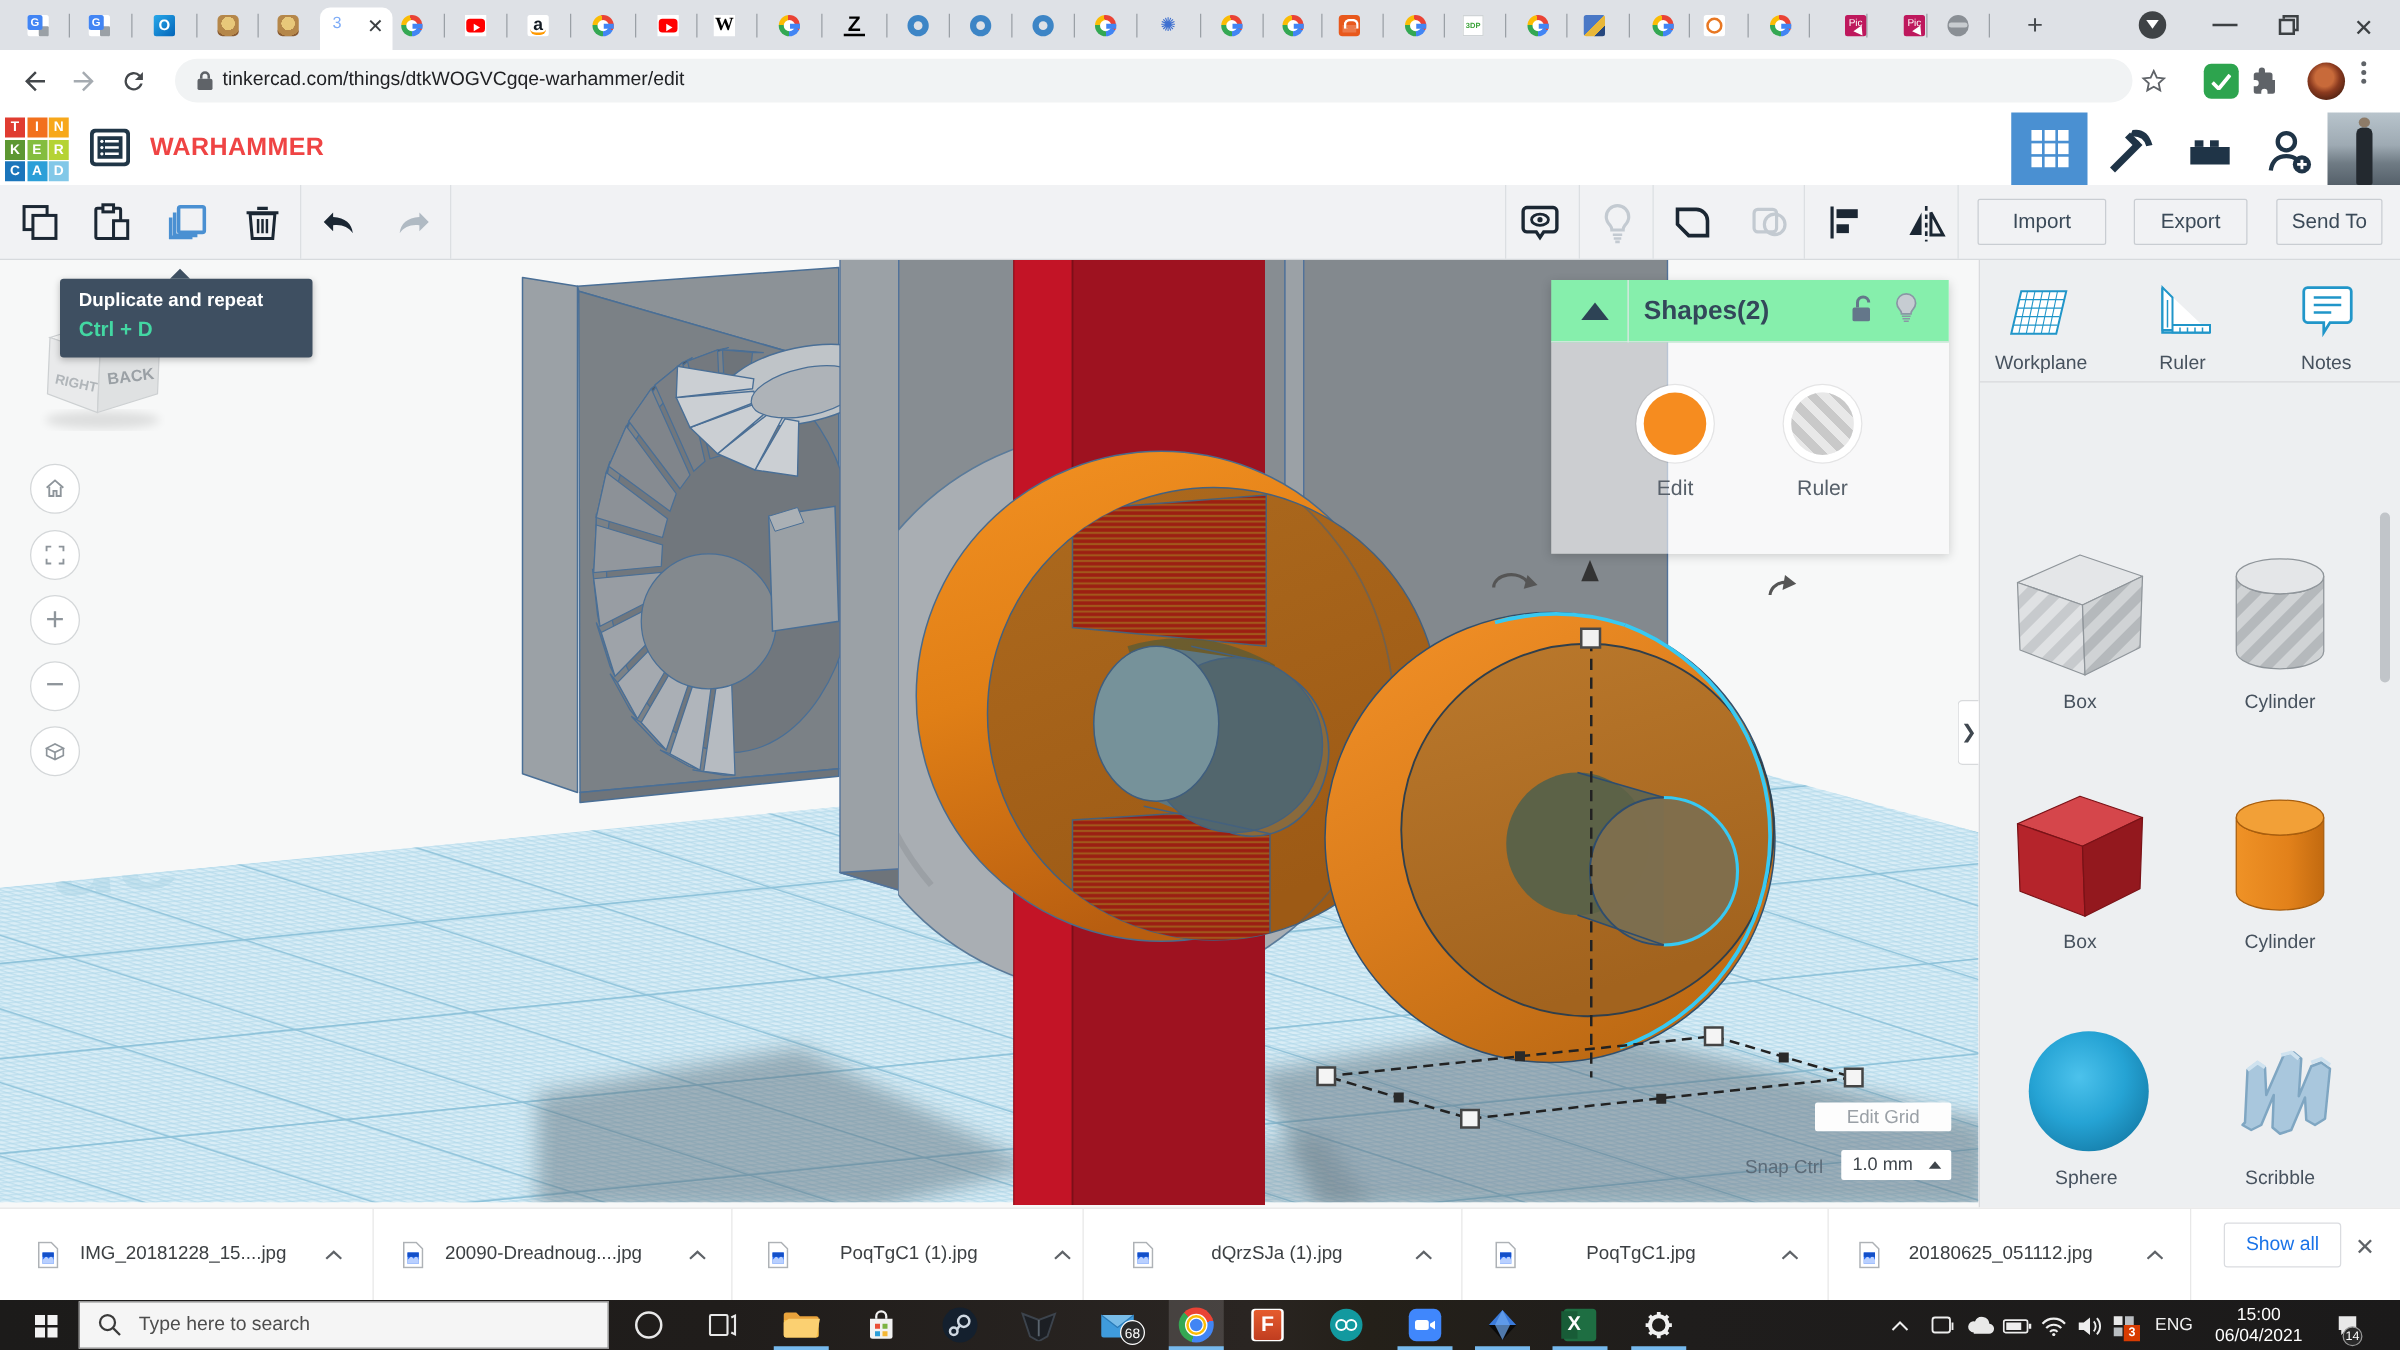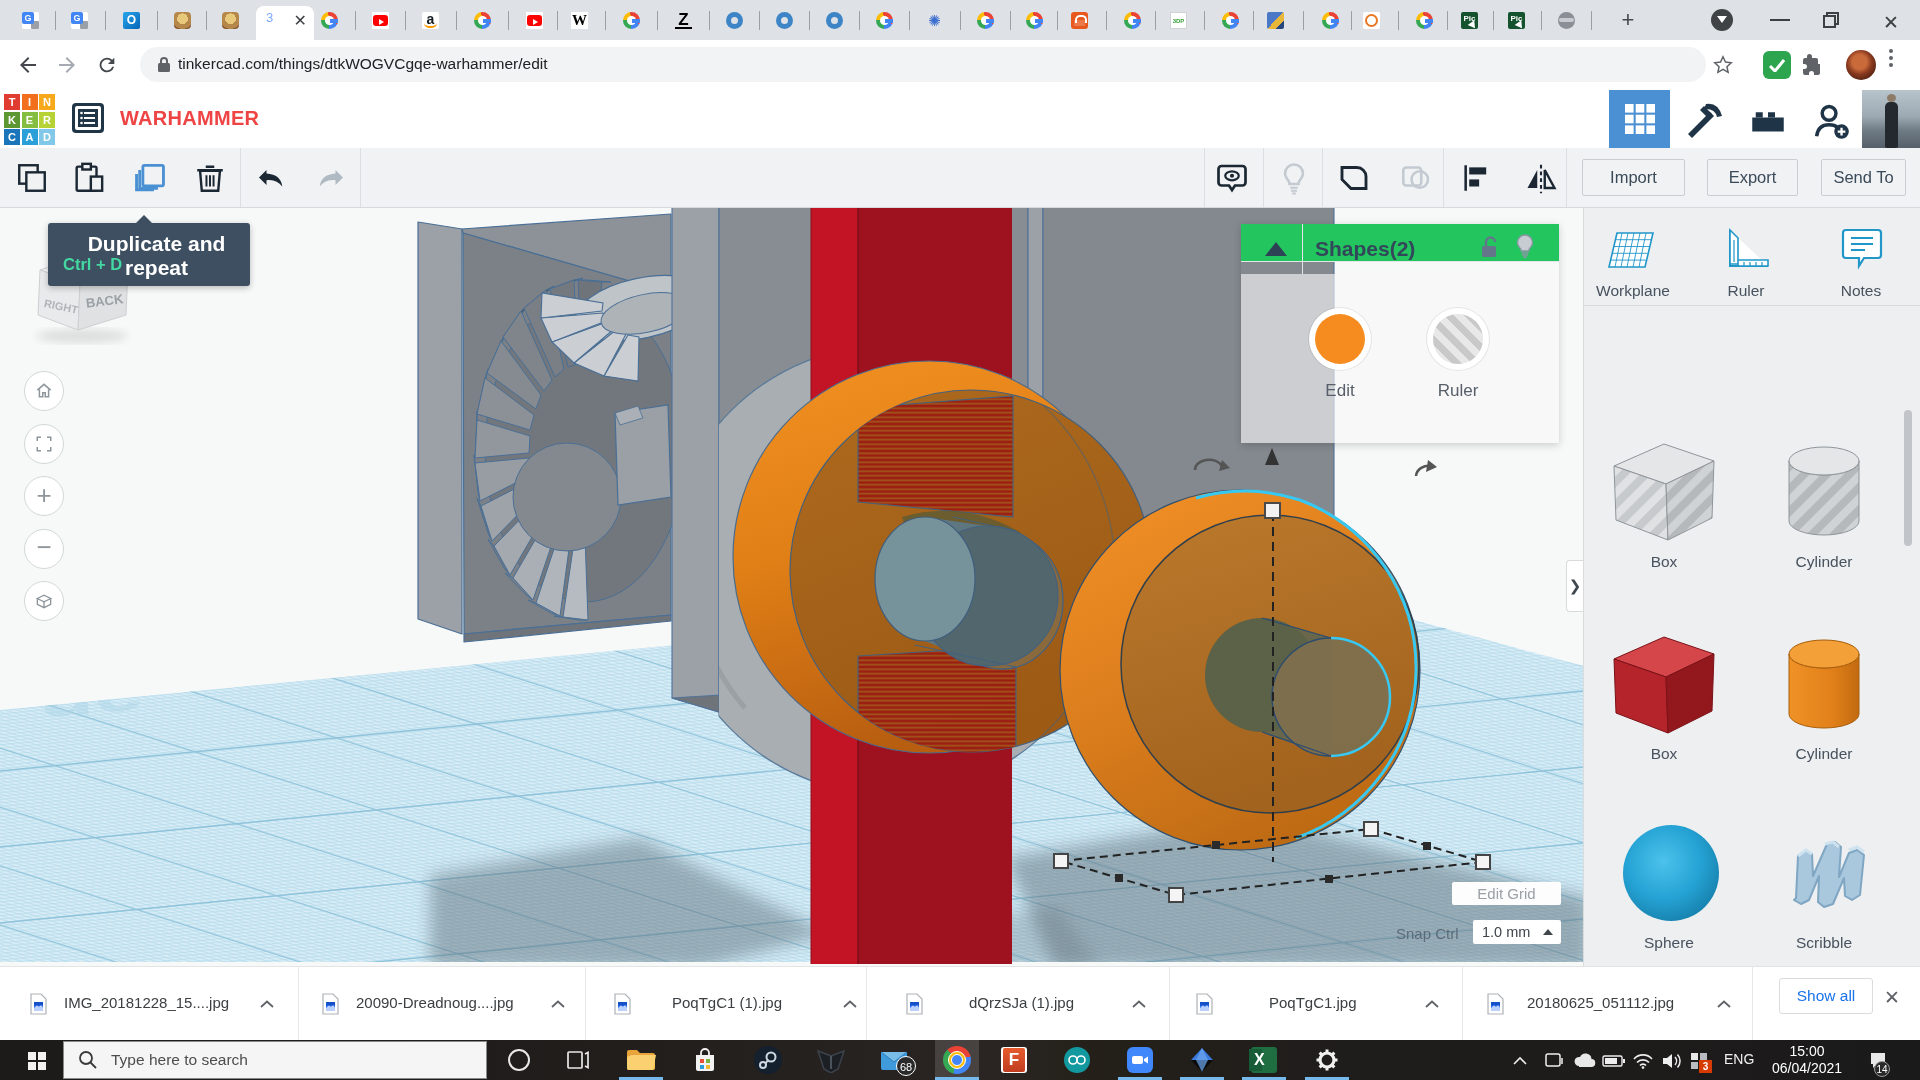--- a/index.html
+++ b/index.html
@@ -28,21 +28,21 @@
 .fav-w { background:#fff; color:#000; font-family:"Liberation Serif",serif; font-size:15px; font-weight:bold; text-align:center; line-height:17px; }
 .fav-z { background:#dee1e6; color:#000; font-size:17px; font-weight:bold; text-align:center; line-height:16px; border-bottom:2px solid #000; }
 .fav-fl { color:#3d6fd0; font-size:15px; text-align:center; line-height:17px; }
 .fav-bag { background:#e8581c; border-radius:3px; }
 .fav-bag::after { content:""; position:absolute; left:4px; top:3px; width:8px; height:6px; border:2px solid #fff; border-bottom:none; border-radius:5px 5px 0 0; }
 .fav-bag::before { content:""; position:absolute; left:3px; top:8px; width:11px; height:6px; background:#fff3; }
 .fav-dp { background:#fff; color:#3aa338; font-size:6px; font-weight:bold; text-align:center; line-height:17px; border:1px solid #cfd3d6; }
 .fav-cube { background:linear-gradient(135deg,#4a78c6 0 50%,#e8b73a 50% 75%,#26477e 75%); border-radius:2px; }
 .fav-o { background:#fff; border-radius:2px; }
 .fav-o::after { content:""; position:absolute; left:2px; top:2px; width:9px; height:9px; border:2.5px solid #e87722; border-radius:50%; }
-.fav-pic { background:#14532d; color:#fff; font-size:8px; font-weight:bold; text-align:center; line-height:13px; border-radius:2px; }
+.fav-pic { background:#be185d; color:#fff; font-size:8px; font-weight:normal; text-align:center; line-height:13px; border-radius:2px;margin-left:15px; }
 .fav-pic::after { content:""; position:absolute; right:1px; bottom:0px; border-left:4px solid transparent; border-right:4px solid transparent; border-top:7px solid #fff; transform:rotate(-35deg); }
 .fav-gl { background:#8a8f95; border-radius:50%; }
 .fav-gl::after { content:""; position:absolute; left:1px; top:6px; width:15px; height:4px; background:#c8ccd0; border-radius:2px; }
 #activetab { position:absolute; left:256px; top:6px; width:58px; height:34px; background:#fff; border-radius:8px 8px 0 0; }
 #activetab .x { position:absolute; right:7px; top:5px; font-size:16px; color:#3c4043; }
 #activetab .f3 { position:absolute; left:10px; top:4px; font-size:13px; color:#7baaf7; }
 #newtab { position:absolute; left:1616px; top:8px; width:24px; height:24px; color:#45494d; font-size:22px; line-height:24px; text-align:center; }
 
 
 #urlrow { position:absolute; left:0; top:40px; width:1920px; height:50px; background:#fff; }
@@ -62,30 +62,30 @@
 
 #tktoolbar { position:absolute; left:0; top:148px; width:1920px; height:60px; background:#f1f2f4; border-bottom:1px solid #d7dadd; }
 .tsep { position:absolute; top:0px; width:1px; height:59px; background:#dcdfe2; }
 .tbtn { position:absolute; top:11px; height:37px; border:1px solid #c9cdd2; border-radius:2px; font-size:16.5px; color:#3b4a58; text-align:center; background:transparent; }
 
 
 #viewport { position:absolute; left:0; top:208px; width:1583px; height:758px; background:#f7f8f8; overflow:hidden; }
 
 
 #tooltip { position:absolute; left:48px; top:15px; width:202px; height:63px; background:#3e4f61; border-radius:3px; box-shadow:0 2px 6px rgba(0,0,0,.25); z-index:30; }
-#tooltip .l1 { position:absolute; left:15px; top:9px; color:#fff; font-weight:bold; font-size:21px;text-align:center; }
+#tooltip .l1 { position:absolute; left:15px; top:9px; color:#fff; font-weight:bold; font-size:15px;text-align:center; }
 #tooltip .l2 { position:absolute; left:15px; top:32px; color:#43d7a2; font-weight:bold; font-size:16.5px; }
 #tooltip .arr { position:absolute; left:88px; top:-8px; border-left:8px solid transparent; border-right:8px solid transparent; border-bottom:8px solid #3e4f61; }
 
 
 .cbtn { position:absolute; left:24px; width:40px; height:40px; border-radius:50%; background:#fff; border:1px solid #d4d7d9; color:#8e959b; text-align:center; z-index:20; }
 
 
 #shapespopup { position:absolute; left:1241px; top:16px; width:318px; height:219px; z-index:25; box-shadow:0 2px 8px rgba(0,0,0,.18); }
-#sp-head { position:absolute; left:0; top:0; width:100%; height:38px; background:#22c55e; border-bottom:1px solid #e4e6e8; }
+#sp-head { position:absolute; left:0; top:0; width:100%; height:50px; background:#86efac; border-bottom:1px solid #e4e6e8; }
 #sp-body { position:absolute; left:0; top:50px; width:100%; height:169px; background:rgba(248,249,250,0.62); }
 #sp-title { position:absolute; left:74px; top:13px; font-size:21px; font-weight:bold; color:#33475a; }
 .spcirc { position:absolute; top:90px; width:50px; height:50px; border-radius:50%; box-shadow:0 0 0 6px #fff, 0 0 0 7px rgba(0,0,0,0.08); }
 .splab { position:absolute; top:157px; width:60px; text-align:center; font-size:17px; color:#57606a; }
 
 
 #editgrid { position:absolute; left:1452px; top:674px; width:109px; height:23px; background:#fdfdfd; border-radius:2px; color:#9aa0a6; font-size:15px; text-align:center; line-height:23px; z-index:20; }
 #snaplab { position:absolute; left:1396px; top:717px; font-size:15px; color:#5c6b78; z-index:20; }
 #snapdd { position:absolute; left:1473px; top:712px; width:88px; height:24px; background:#fff; border-radius:2px; font-size:14.5px; color:#3f454b; line-height:24px; padding-left:9px; z-index:20; }
 #sidetab { position:absolute; left:1566px; top:352px; width:17px; height:52px; background:#fff; border:1px solid #d8dadc; border-right:none; border-radius:4px 0 0 4px; color:#404850; font-size:15px; text-align:center; line-height:50px; z-index:20; }

